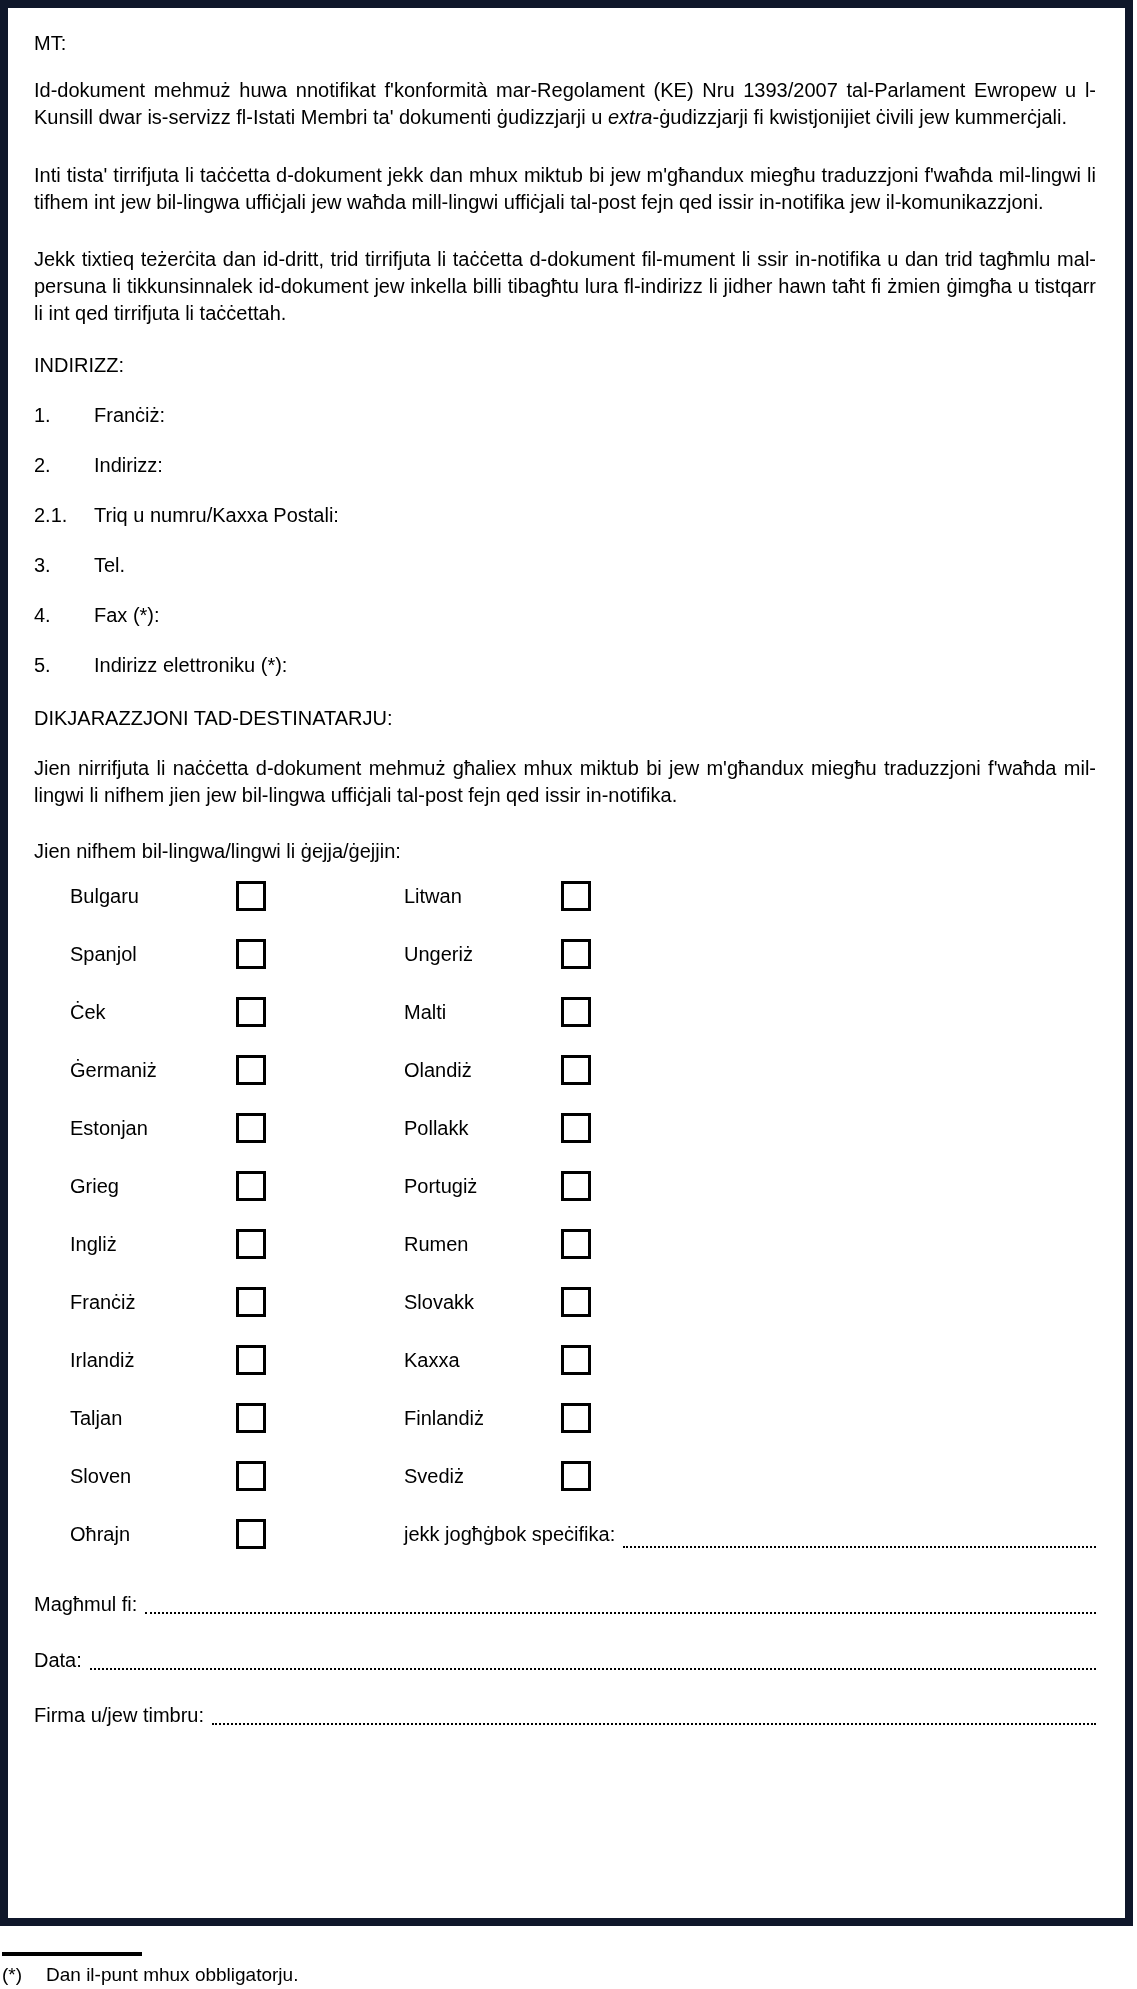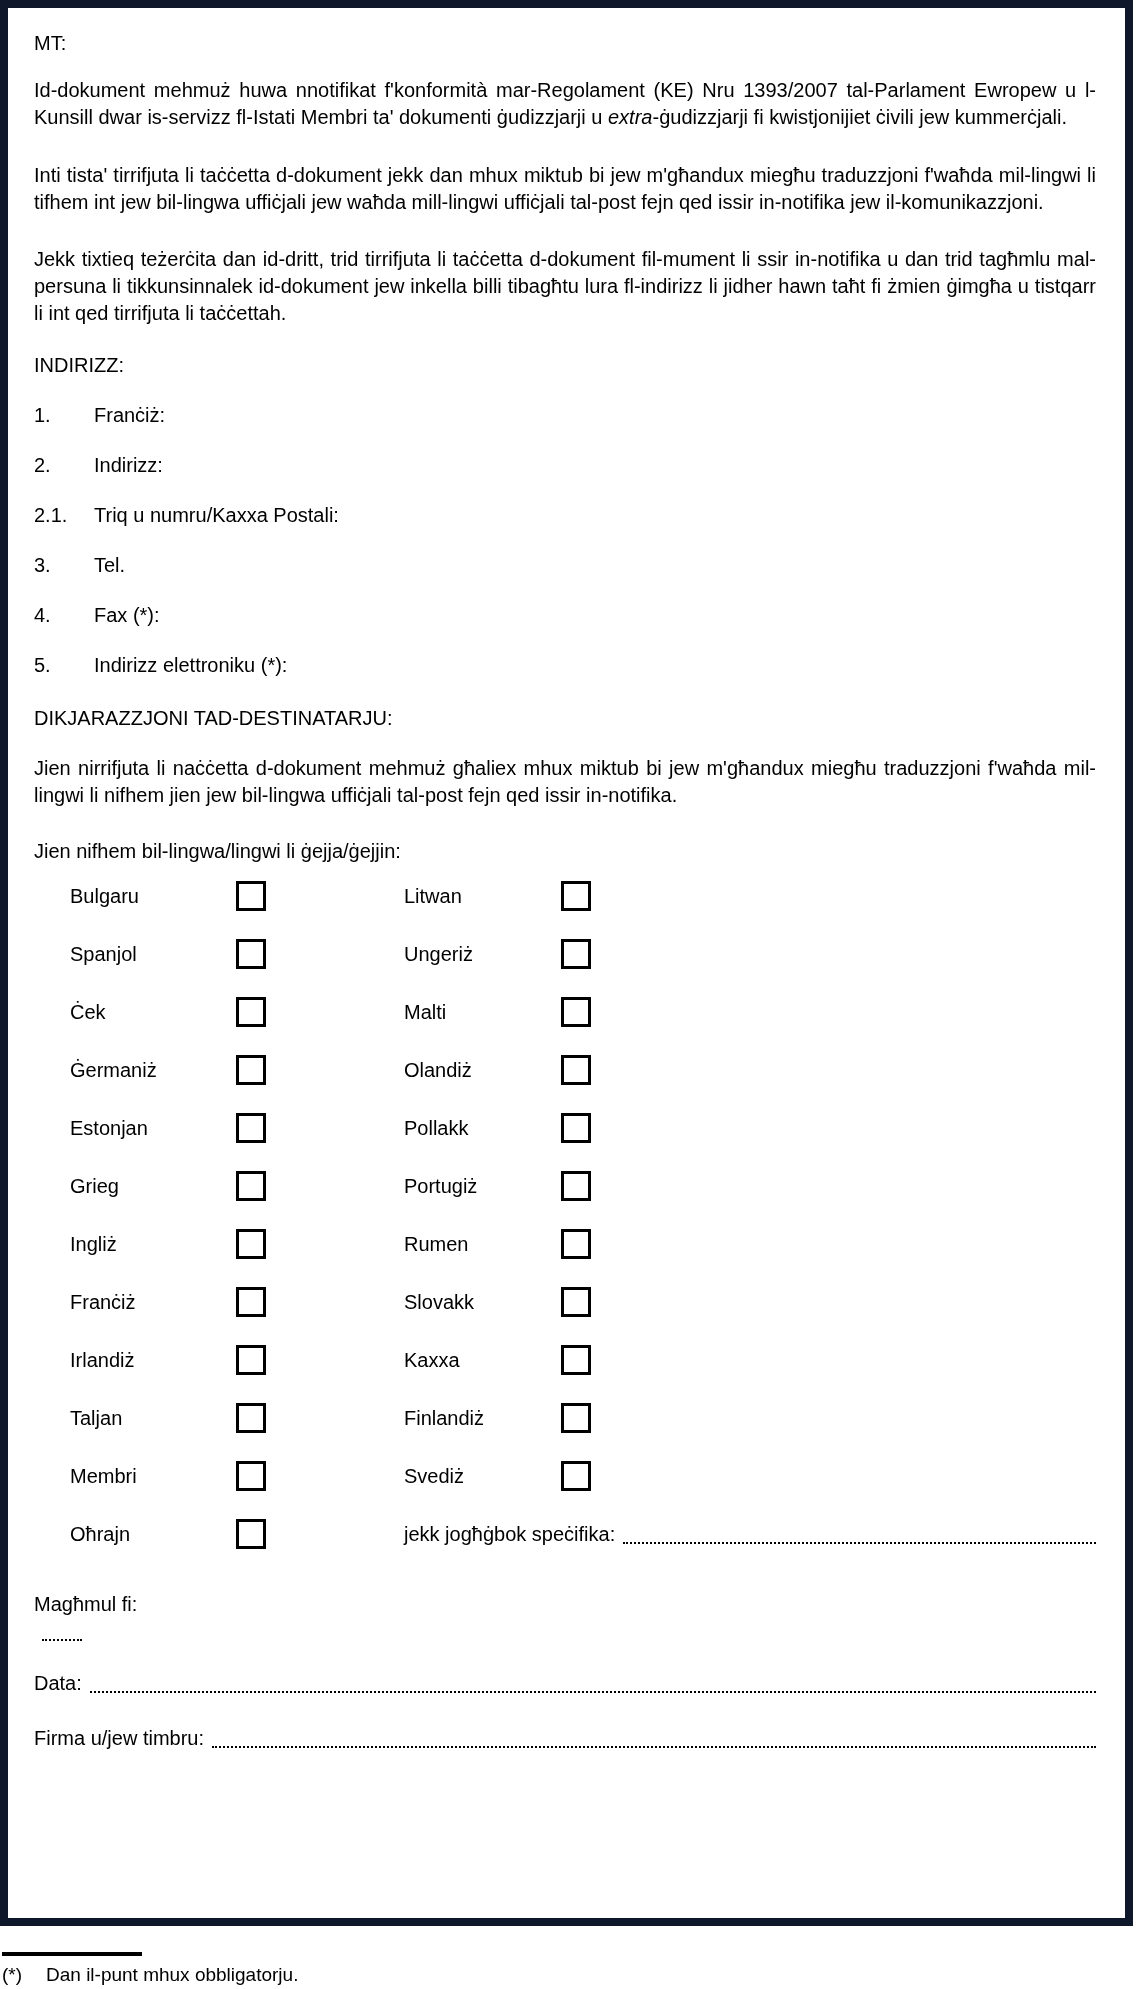--- a/index.html
+++ b/index.html
@@ -47,33 +47,33 @@
   .cb {
     width: 30px; height: 30px;
     border: 3px solid #000000;
     background: #ffffff;
     display: inline-block;
     justify-self: start;
   }
   .specify-cell {
     grid-column: 3 / 5;
     display: flex;
-    align-items: flex-start;
+    align-items: flex-end;
   }
   .specify-cell .lbl { white-space: nowrap; }
   .dotline {
     flex: 1 1 auto;
     height: 23px;
     border-bottom: 2px dotted #000000;
     margin-left: 8px;
     min-width: 40px;
   }
   .sig-row { display: flex; align-items: flex-start; }
   .sig-row .lbl { white-space: nowrap; }
-  .sig-place { margin-top: 45px; flex-direction: column; }
+  .sig-place { margin-top: 45px; }
   .sig-date { margin-top: 29px; }
   .sig-sign { margin-top: 28px; }
   .footnote-rule {
     position: absolute;
     left: 2px; top: 1952px;
     width: 140px; height: 4px;
     background: #000000;
   }
   .footnote-row {
     position: absolute;
@@ -187,21 +187,21 @@
         <span class="lbl">Kaxxa</span>
         <span class="cb"></span>
       </div>
       <div class="lang-row">
         <span class="lbl">Taljan</span>
         <span class="cb"></span>
         <span class="lbl">Finlandiż</span>
         <span class="cb"></span>
       </div>
       <div class="lang-row">
-        <span class="lbl">Membri</span>
+        <span class="lbl">Sloven</span>
         <span class="cb"></span>
         <span class="lbl">Svediż</span>
         <span class="cb"></span>
       </div>
       <div class="lang-row">
         <span class="lbl">Oħrajn</span>
         <span class="cb"></span>
         <span class="specify-cell">
           <span class="lbl">jekk jogħġbok speċifika:</span>
           <span class="dotline"></span>

